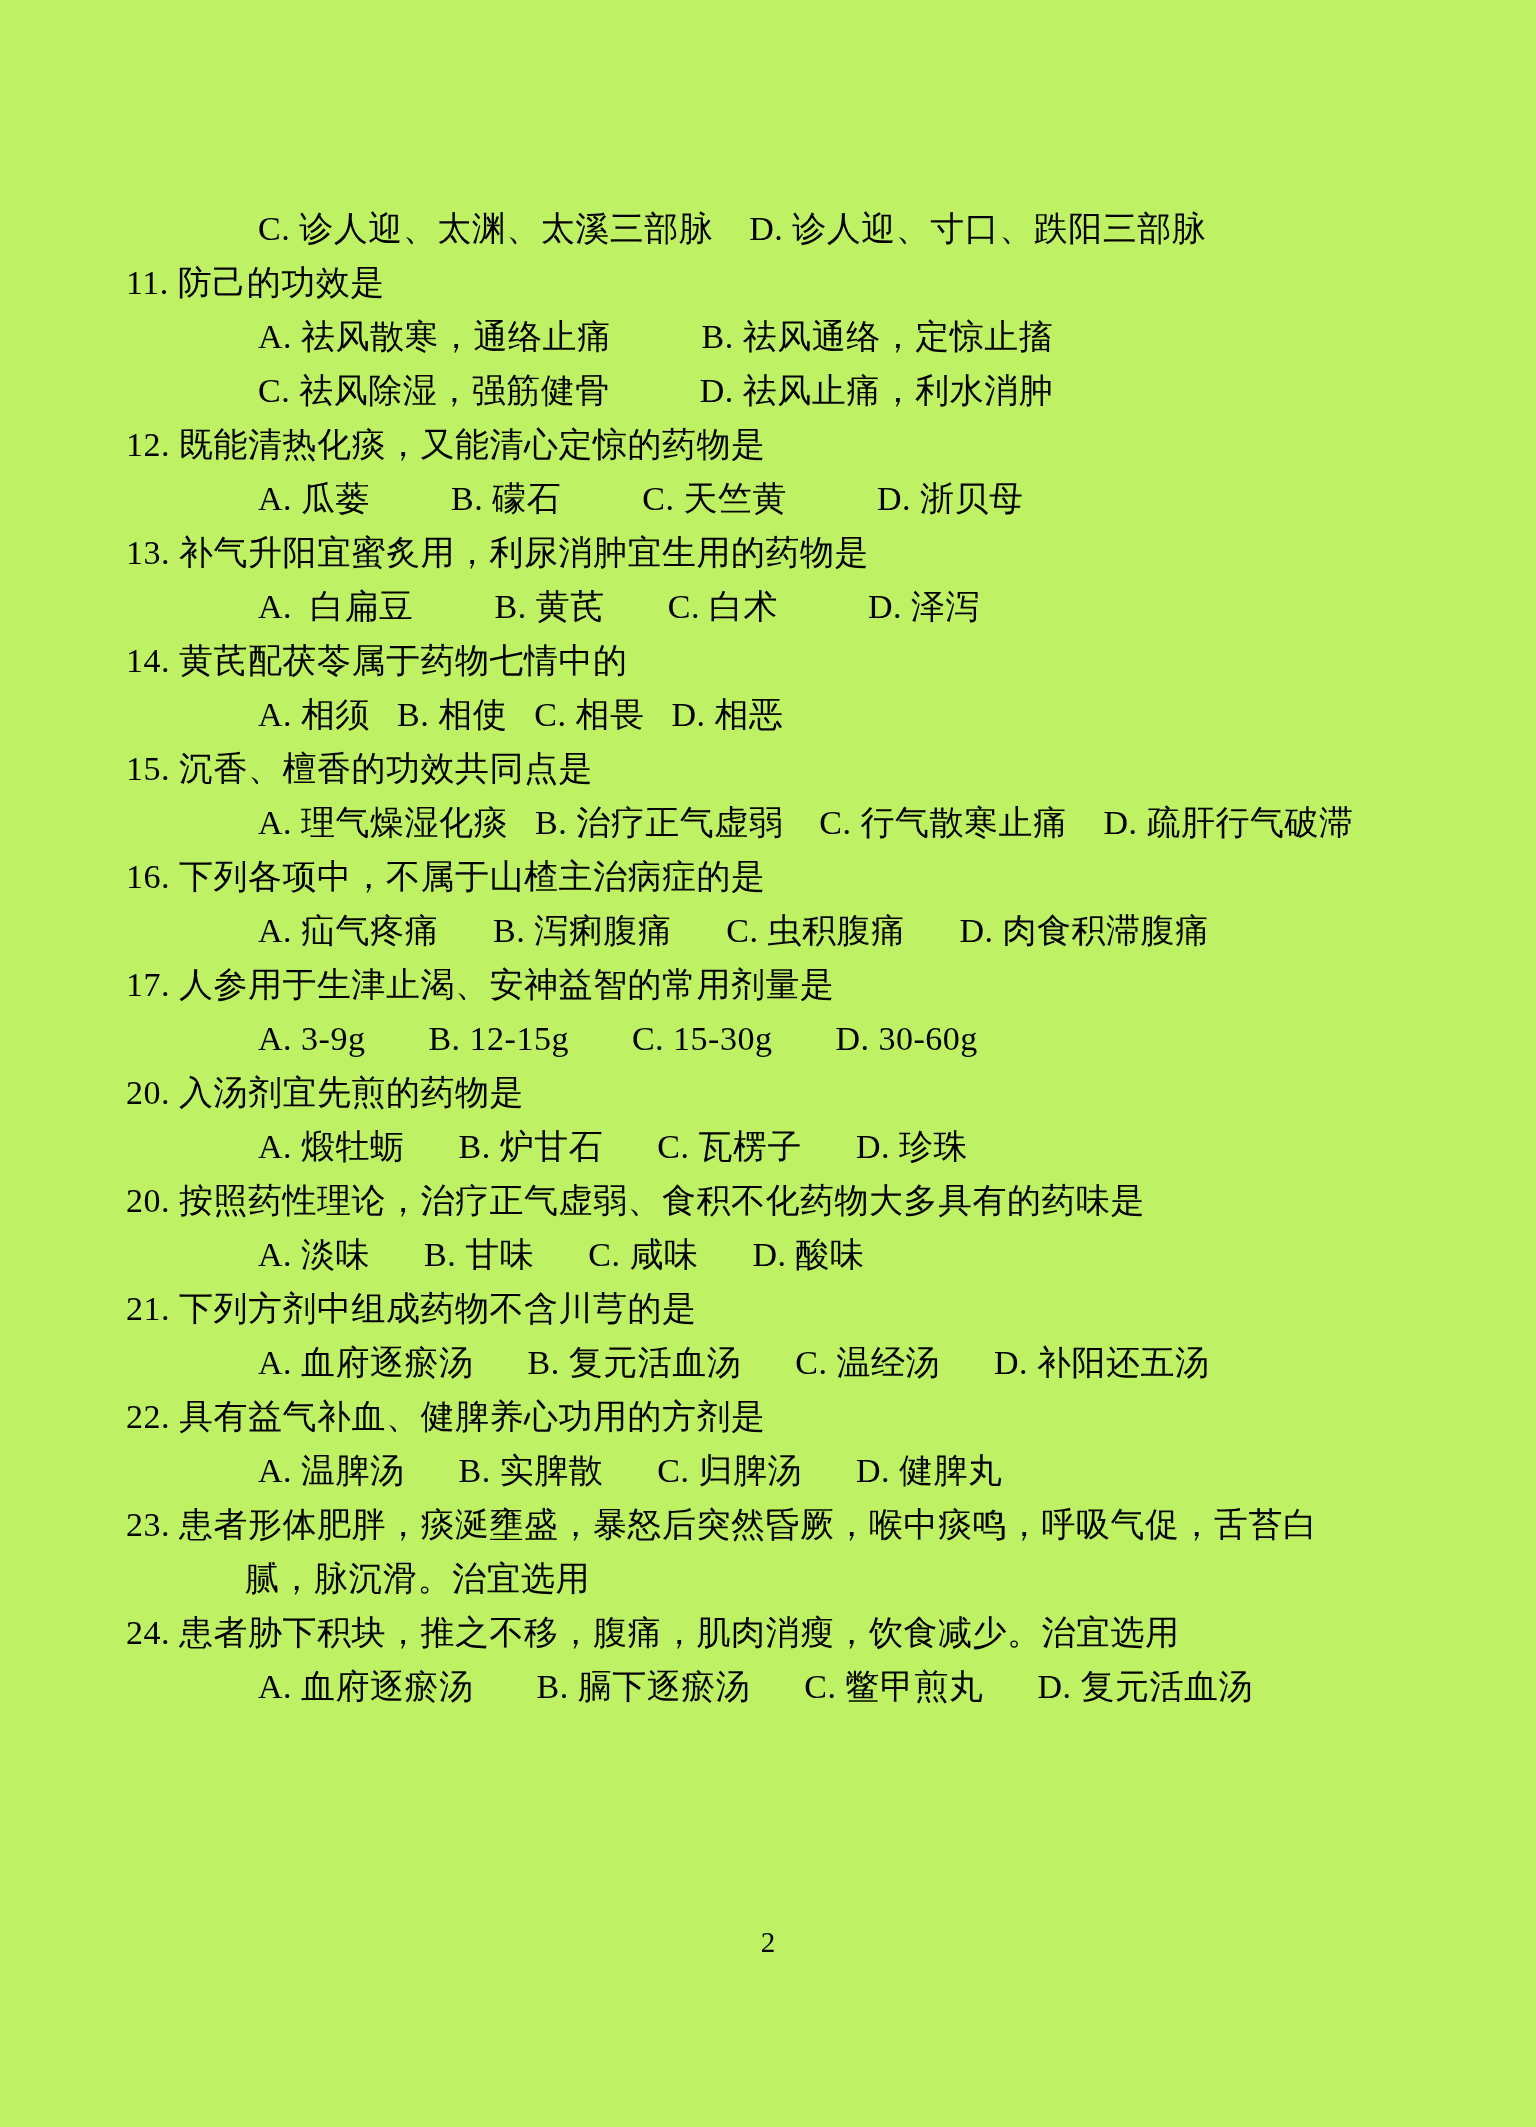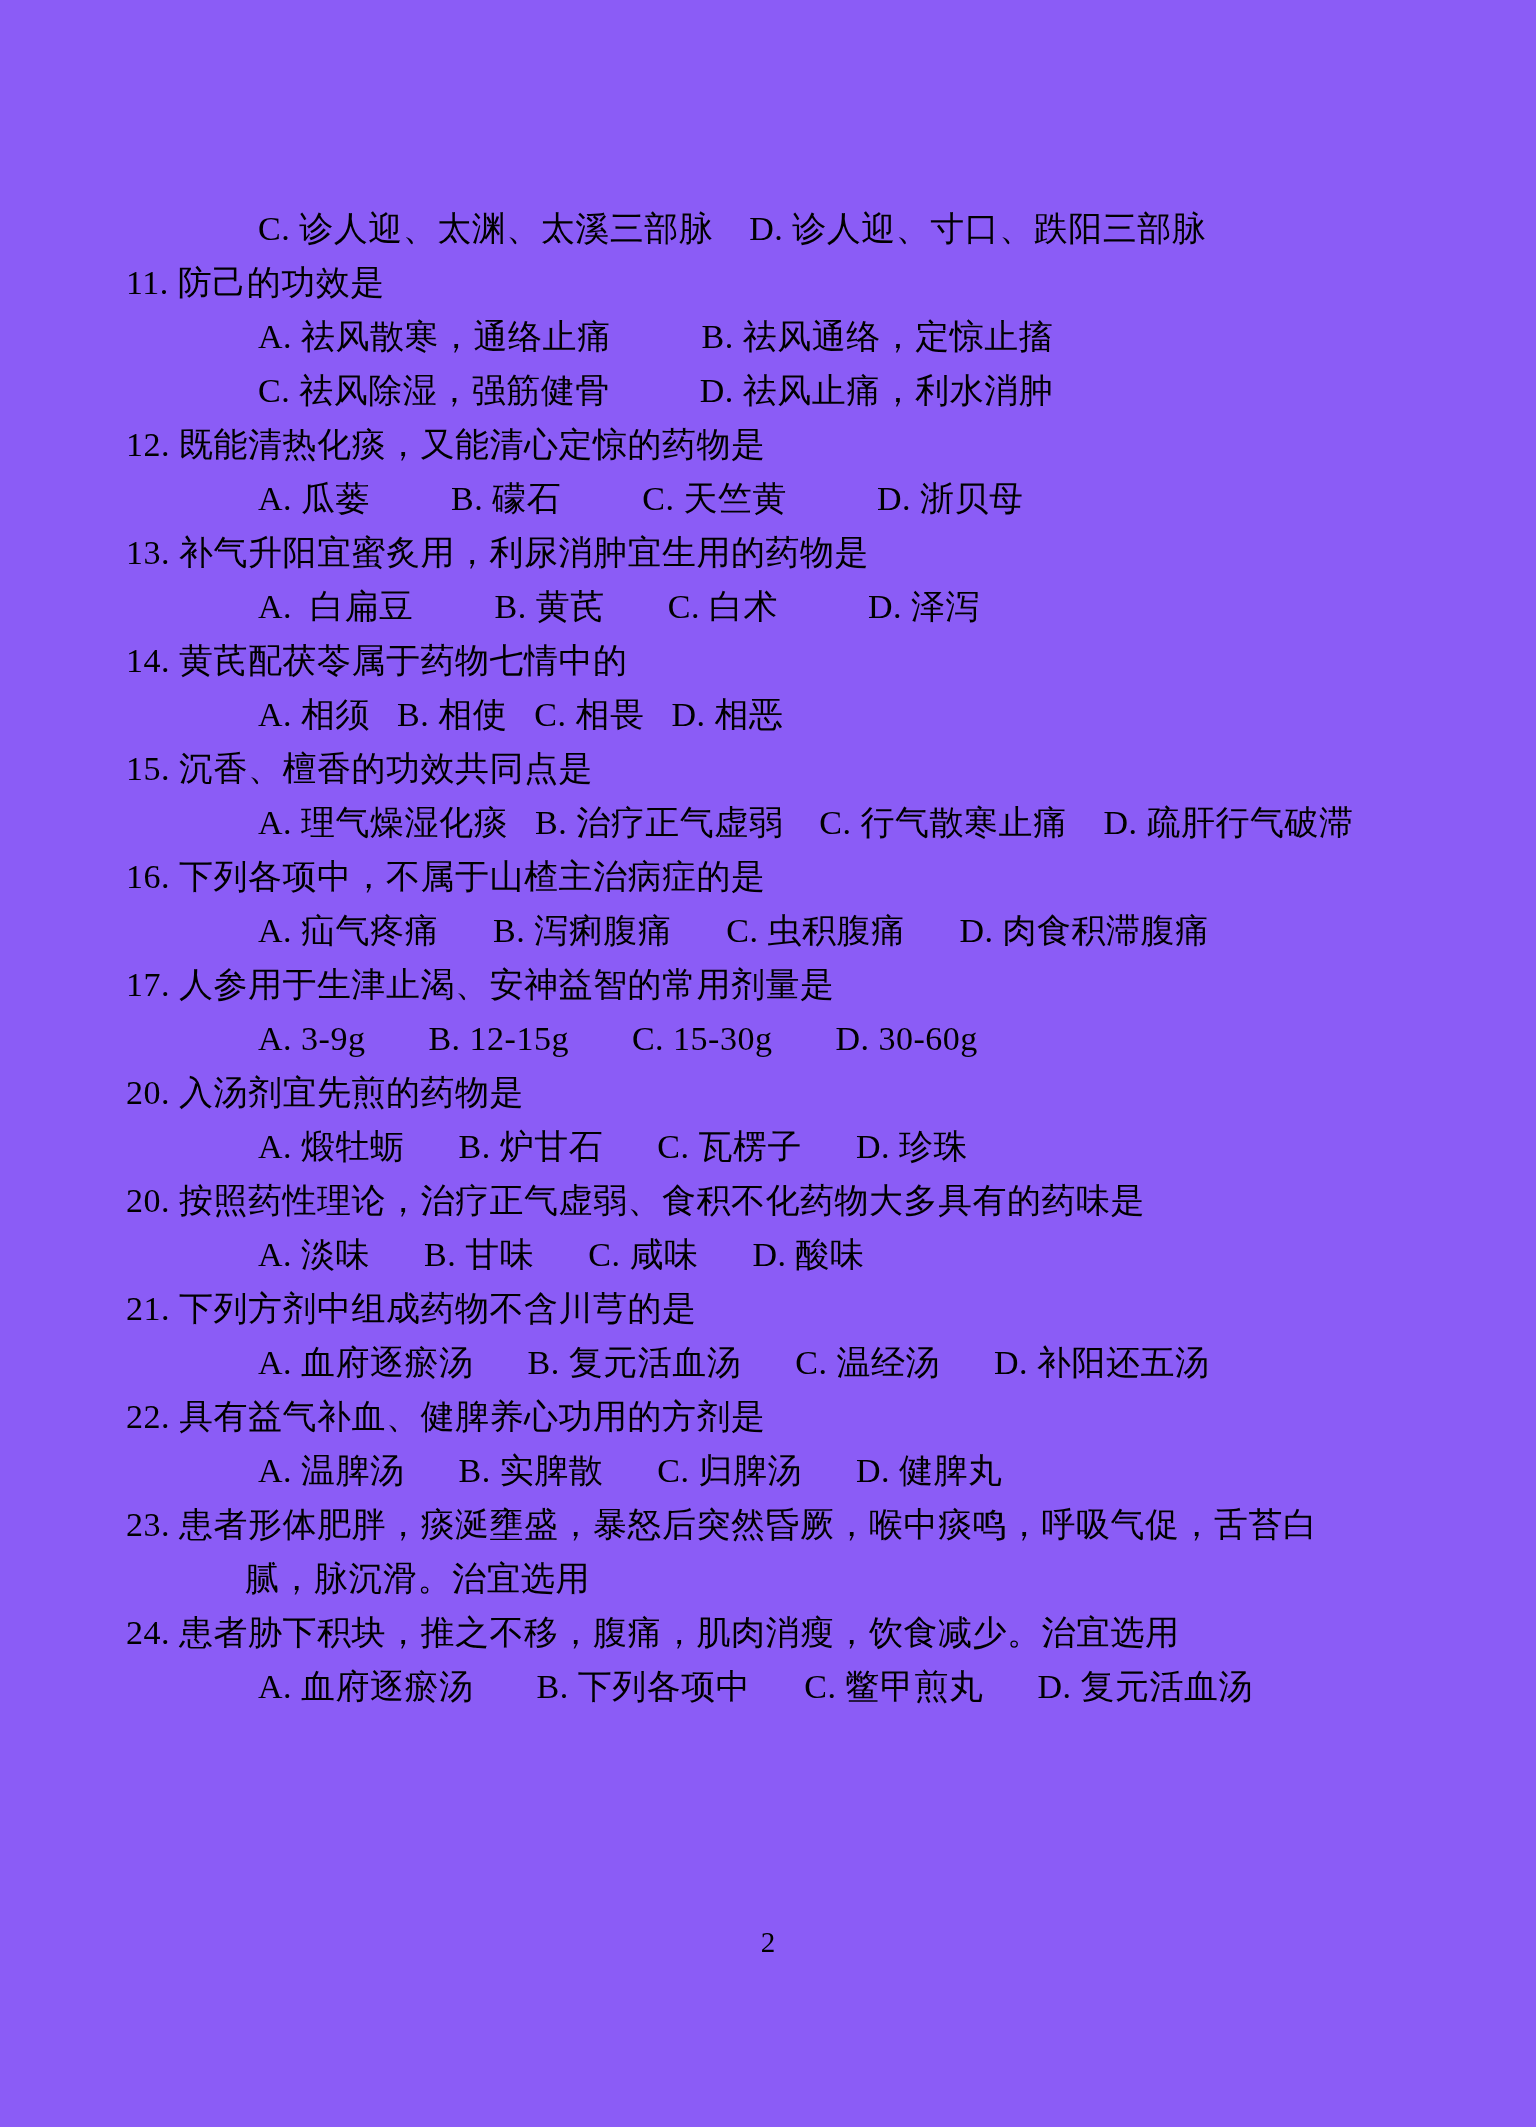--- a/index.html
+++ b/index.html
@@ -14,21 +14,21 @@
     font-family: "Liberation Serif", "DejaVu Serif", serif;
     color: #000000;
     overflow: hidden;
   }
   .page {
     position: absolute;
     left: 0;
     top: 0;
     width: 1536px;
     height: 2127px;
-    background: #8b5cf6;
+    background: #bef264;
   }
   .content {
     position: absolute;
     top: 202px;
     left: 0;
     width: 100%;
   }
   .line {
     height: 54px;
     line-height: 54px;
@@ -75,16 +75,16 @@
     <div class="line opt">A. 煅牡蛎      B. 炉甘石      C. 瓦楞子      D. 珍珠</div>
     <div class="line q">20. 按照药性理论，治疗正气虚弱、食积不化药物大多具有的药味是</div>
     <div class="line opt">A. 淡味      B. 甘味      C. 咸味      D. 酸味</div>
     <div class="line q">21. 下列方剂中组成药物不含川芎的是</div>
     <div class="line opt">A. 血府逐瘀汤      B. 复元活血汤      C. 温经汤      D. 补阳还五汤</div>
     <div class="line q">22. 具有益气补血、健脾养心功用的方剂是</div>
     <div class="line opt">A. 温脾汤      B. 实脾散      C. 归脾汤      D. 健脾丸</div>
     <div class="line q">23. 患者形体肥胖，痰涎壅盛，暴怒后突然昏厥，喉中痰鸣，呼吸气促，舌苔白</div>
     <div class="line cont">腻，脉沉滑。治宜选用</div>
     <div class="line q">24. 患者胁下积块，推之不移，腹痛，肌肉消瘦，饮食减少。治宜选用</div>
-    <div class="line opt">A. 血府逐瘀汤       B. 下列各项中      C. 鳖甲煎丸      D. 复元活血汤</div>
+    <div class="line opt">A. 血府逐瘀汤       B. 膈下逐瘀汤      C. 鳖甲煎丸      D. 复元活血汤</div>
   </div>
   <div class="pageno">2</div>
 </div>
 
 </body></html>

